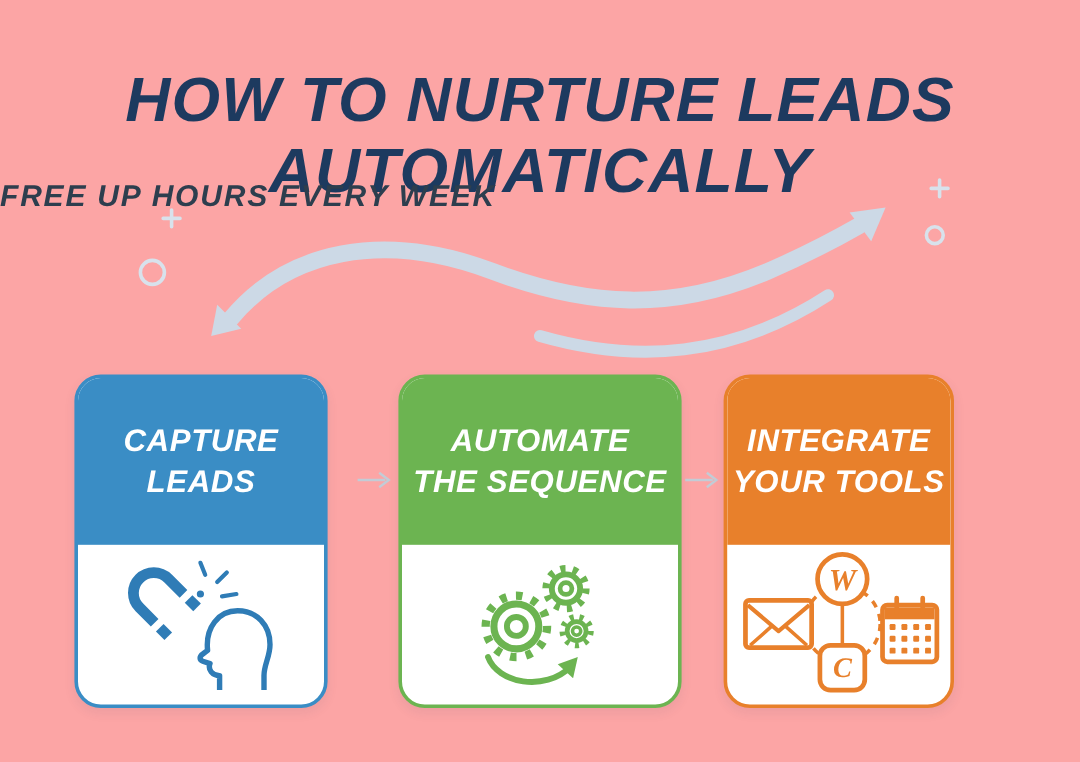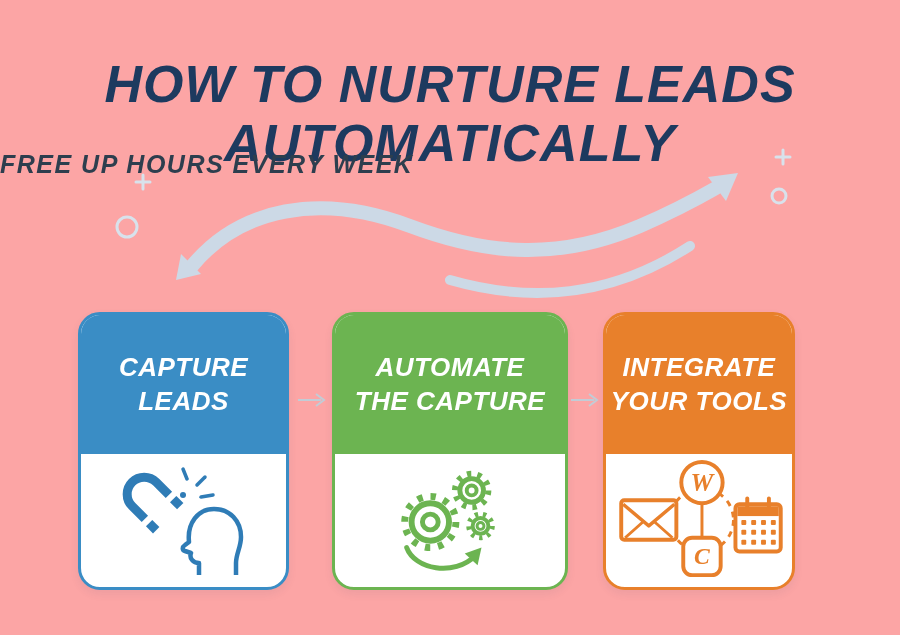--- a/index.html
+++ b/index.html
@@ -6,21 +6,21 @@
   .canvas{position:relative;width:900px;height:635px;overflow:hidden;
           font-family:"Liberation Sans",sans-serif;}
   .title{position:absolute;top:20px;left:70px;width:760px;text-align:center;
          font-weight:bold;font-size:52px;line-height:1.13;letter-spacing:1px;}
   .subtitle{position:absolute;top:150px;left:0;width:100%;
             font-weight:bold;font-size:25px;letter-spacing:1.5px;}
   .decor{position:absolute;left:110px;top:140px;}
   .card{position:absolute;top:312px;height:278px;box-sizing:border-box;
         border:3px solid var(--c);border-radius:22px;background:#fff;overflow:hidden;
         box-shadow:0 4px 10px rgba(30,58,95,0.07);}
-  .card1{left:62px;width:211px;margin-left:16px;}
+  .card1{left:62px;width:211px;}
   .card2{left:332px;width:236px;}
   .card3{left:603px;width:192px;}
   .card-header{height:139px;background:var(--c);display:flex;align-items:center;justify-content:center;}
   .step-label{color:#fff;font-weight:bold;font-size:26px;line-height:1.3;text-align:center;
               white-space:pre-line;letter-spacing:0.5px;}
   .card-body{height:133px;display:flex;align-items:center;justify-content:center;color:var(--ic);}
   .conn{position:absolute;top:392px;}
   .conn1{left:297px;}
   .conn2{left:570px;}
 </style>
@@ -72,21 +72,21 @@
   </div>
 
   <svg class="conn conn1" width="34" height="16" viewBox="0 0 34 16" style="color: rgb(194, 204, 214);">
     <path d="M1 8 H24" stroke="currentColor" stroke-width="2" fill="none"></path>
     <path d="M19 2 L27 8 L19 14" stroke="currentColor" stroke-width="2" fill="none"></path>
   </svg>
 
   <div class="card card2" style="--c: #6cb451;">
     <div class="card-header">
       <div class="step-label">AUTOMATE
-THE CAPTURE</div>
+THE SEQUENCE</div>
     </div>
     <div class="card-body" style="--ic: #6cb451;">
       <svg width="140" height="128" viewBox="0 0 140 130">
         <g fill="none" stroke="currentColor">
           <circle cx="50" cy="66" r="26" stroke-width="7" stroke-dasharray="5.5 8.05"></circle>
           <circle cx="50" cy="66" r="19" stroke-width="6"></circle>
           <circle cx="50" cy="66" r="8" stroke-width="5"></circle>
         </g>
         <g fill="none" stroke="currentColor">
           <circle cx="92" cy="34" r="17" stroke-width="6" stroke-dasharray="4.4 6.28"></circle>

